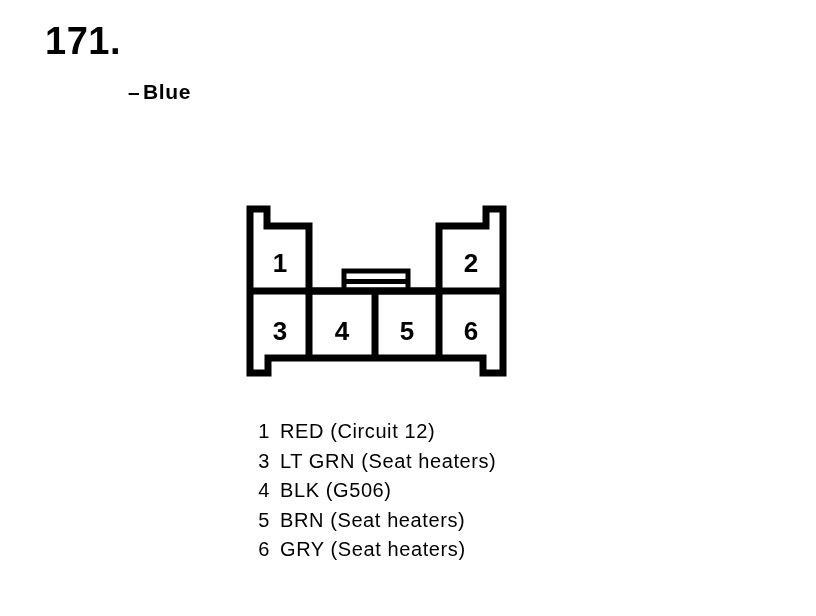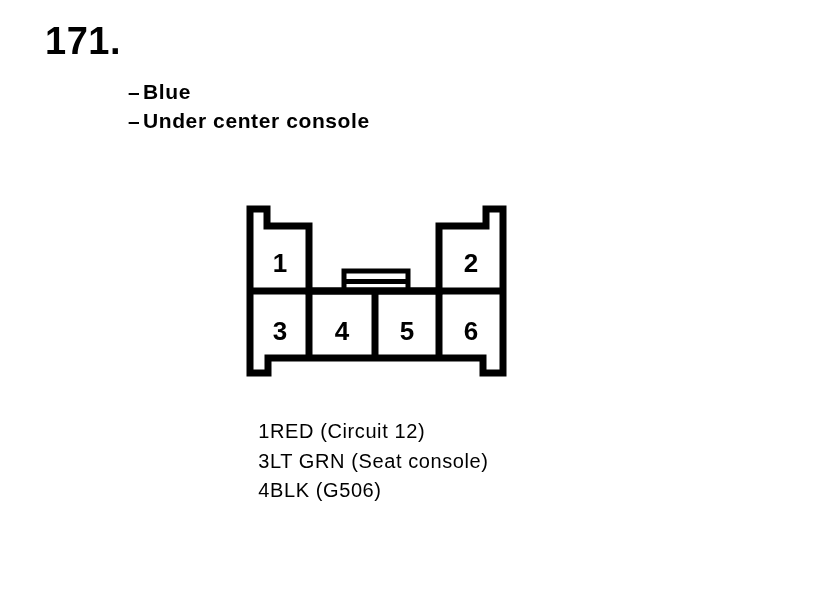--- a/index.html
+++ b/index.html
@@ -30,41 +30,38 @@
   }
   .detail-line .dash { display: inline-block; width: 15px; }
   .connector-svg { position: absolute; left: 0; top: 0; }
   .pin-list {
     position: absolute; left: 250px; top: 417px;
     font-size: 20px; line-height: 29.5px;
     letter-spacing: 0.6px;
     white-space: nowrap;
   }
   .pin-row .pin-num { display: inline-block; width: 20px; text-align: right; }
-  .pin-row .pin-desc { }
+  .pin-row .pin-desc { margin-left: 10px; }
   .cavity-label {
     font-family: "Liberation Sans", sans-serif;
     font-weight: bold;
     font-size: 26px;
     fill: #000;
   }
 </style>
 </head>
 <body>
 
 <div class="title-row">
   <span class="item-num">171.</span>
 </div>
 
 <div class="details">
   <div class="detail-line">
     <span class="dash">–</span><span>Blue</span>
-  </div>
-  <div class="detail-line">
-    <span class="dash">–</span><span>Under center console</span>
   </div>
 </div>
 
 <svg class="connector-svg" width="816" height="616" viewBox="0 0 816 616" xmlns="http://www.w3.org/2000/svg">
 
   <path d="M 250 209 H 267 V 226 H 309 V 291 H 439 V 226 H 486 V 209 H 503 V 373 H 483 V 358 H 268 V 373 H 250 Z" fill="none" stroke="#000" stroke-width="7" stroke-linejoin="miter"></path>
 
   <path d="M 250 291 H 503" fill="none" stroke="#000" stroke-width="7"></path>
 
   <path d="M 309 291 V 358" fill="none" stroke="#000" stroke-width="7"></path>
@@ -80,18 +77,24 @@
   <text class="cavity-label" x="342" y="340" text-anchor="middle">4</text>
   <text class="cavity-label" x="407" y="340" text-anchor="middle">5</text>
   <text class="cavity-label" x="471" y="340" text-anchor="middle">6</text>
 </svg>
 
 <div class="pin-list">
   <div class="pin-row">
     <span class="pin-num">1</span><span class="pin-desc">RED (Circuit 12)</span>
   </div>
   <div class="pin-row">
-    <span class="pin-num">3</span><span class="pin-desc">LT GRN (Seat console)</span>
+    <span class="pin-num">3</span><span class="pin-desc">LT GRN (Seat heaters)</span>
   </div>
   <div class="pin-row">
     <span class="pin-num">4</span><span class="pin-desc">BLK (G506)</span>
   </div>
+  <div class="pin-row">
+    <span class="pin-num">5</span><span class="pin-desc">BRN (Seat heaters)</span>
+  </div>
+  <div class="pin-row">
+    <span class="pin-num">6</span><span class="pin-desc">GRY (Seat heaters)</span>
+  </div>
 </div>
 
 </body></html>

